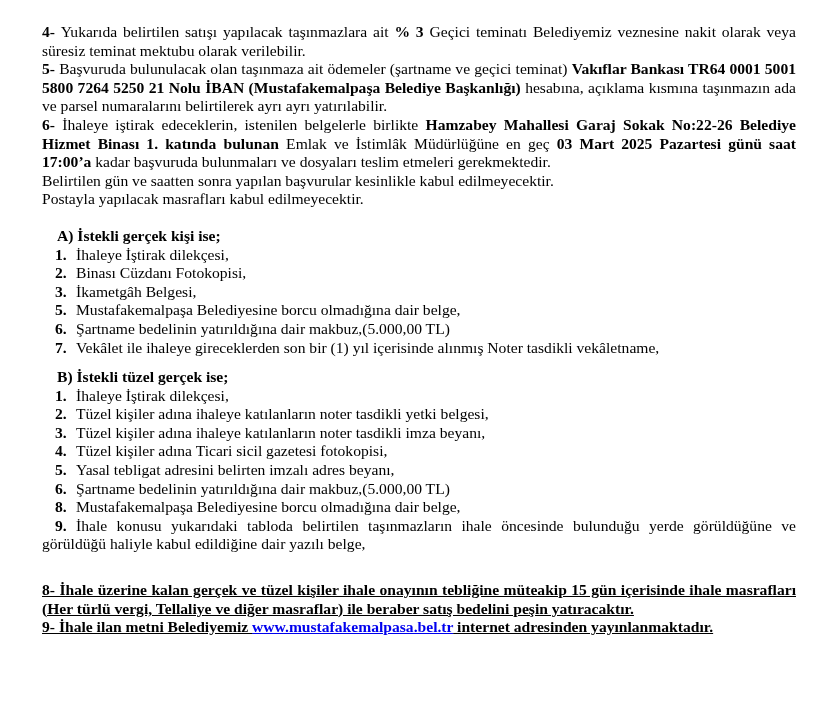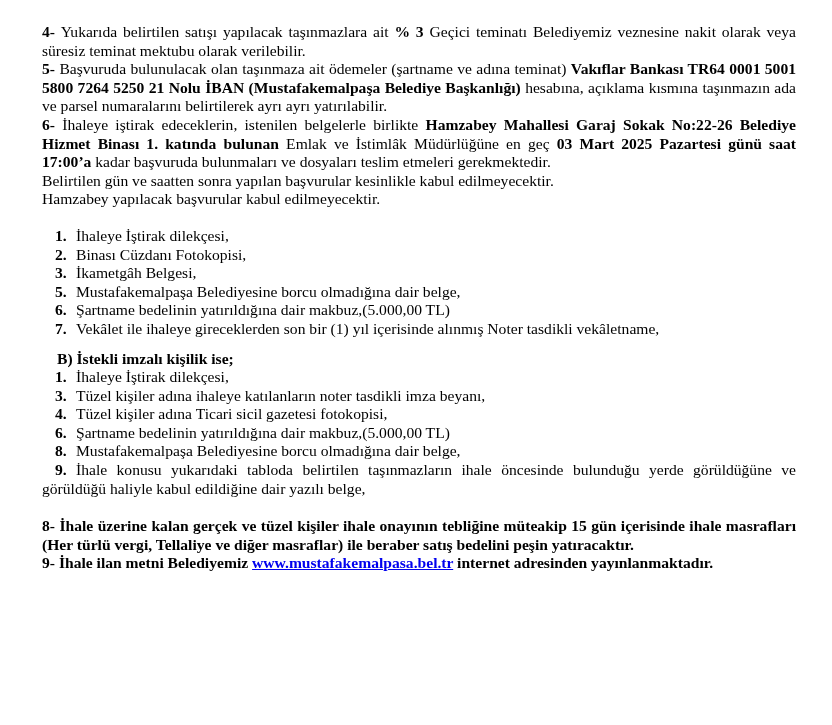--- a/index.html
+++ b/index.html
@@ -14,59 +14,62 @@
     font-size: 15.6px;
     line-height: 18.6px;
     padding: 23px 36px 0 42px;
     overflow: hidden;
   }
   .para { text-align: justify; }
   .b { font-weight: bold; }
   .heading { margin-left: 15px; font-weight: bold; }
   .section-a { margin-top: 18px; }
   .section-b { margin-top: 11px; }
-  .closing { margin-top: 19px; }
+  .closing { margin-top: 27px; text-decoration: underline; }
   .closing .para { font-weight: bold; }
   .li { text-align: justify; text-indent: 13px; }
   .li .num { display: inline-block; width: 21px; font-weight: bold; text-indent: 0; }
   a.doc-link {
     color: var(--link-color, #0000ee);
     text-decoration: underline;
     font-weight: bold;
     cursor: pointer;
   }
 </style>
 </head>
 <body>
 
 <div class="page">
 
   <p class="para"><span class="b">4- </span><span>Yukarıda belirtilen satışı yapılacak taşınmazlara ait </span><span class="b">% 3 </span><span>Geçici teminatı Belediyemiz veznesine nakit olarak veya süresiz teminat mektubu olarak verilebilir.</span></p>
-  <p class="para"><span class="b">5- </span><span>Başvuruda bulunulacak olan taşınmaza ait ödemeler (şartname ve adına teminat) </span><span class="b">Vakıflar Bankası TR64 0001 5001 5800 7264 5250 21 Nolu İBAN (Mustafakemalpaşa Belediye Başkanlığı) </span><span>hesabına, açıklama kısmına taşınmazın ada ve parsel numaralarını belirtilerek ayrı ayrı yatırılabilir.</span></p>
+  <p class="para"><span class="b">5- </span><span>Başvuruda bulunulacak olan taşınmaza ait ödemeler (şartname ve geçici teminat) </span><span class="b">Vakıflar Bankası TR64 0001 5001 5800 7264 5250 21 Nolu İBAN (Mustafakemalpaşa Belediye Başkanlığı) </span><span>hesabına, açıklama kısmına taşınmazın ada ve parsel numaralarını belirtilerek ayrı ayrı yatırılabilir.</span></p>
   <p class="para"><span class="b">6- </span><span>İhaleye iştirak edeceklerin, istenilen belgelerle birlikte </span><span class="b">Hamzabey Mahallesi Garaj Sokak No:22-26 Belediye Hizmet Binası 1. katında bulunan </span><span>Emlak ve İstimlâk Müdürlüğüne en geç </span><span class="b">03 Mart 2025 Pazartesi günü saat 17:00’a </span><span>kadar başvuruda bulunmaları ve dosyaları teslim etmeleri gerekmektedir.</span></p>
   <p class="para"><span>Belirtilen gün ve saatten sonra yapılan başvurular kesinlikle kabul edilmeyecektir.</span></p>
-  <p class="para"><span>Hamzabey yapılacak başvurular kabul edilmeyecektir.</span></p>
+  <p class="para"><span>Postayla yapılacak masrafları kabul edilmeyecektir.</span></p>
 
   <div class="section-a">
+    <p class="heading">A) İstekli gerçek kişi ise;</p>
     <div>
         <div class="li"><span class="num">1.</span><span>İhaleye İştirak dilekçesi,</span></div>
         <div class="li"><span class="num">2.</span><span>Binası Cüzdanı Fotokopisi,</span></div>
         <div class="li"><span class="num">3.</span><span>İkametgâh Belgesi,</span></div>
         <div class="li"><span class="num">5.</span><span>Mustafakemalpaşa Belediyesine borcu olmadığına dair belge,</span></div>
         <div class="li"><span class="num">6.</span><span>Şartname bedelinin yatırıldığına dair makbuz,(5.000,00 TL)</span></div>
         <div class="li"><span class="num">7.</span><span>Vekâlet ile ihaleye gireceklerden son bir (1) yıl içerisinde alınmış Noter tasdikli vekâletname,</span></div>
       </div>
   </div>
 
   <div class="section-b">
-    <p class="heading">B) İstekli imzalı kişilik ise;</p>
+    <p class="heading">B) İstekli tüzel gerçek ise;</p>
     <div>
         <div class="li"><span class="num">1.</span><span>İhaleye İştirak dilekçesi,</span></div>
+        <div class="li"><span class="num">2.</span><span>Tüzel kişiler adına ihaleye katılanların noter tasdikli yetki belgesi,</span></div>
         <div class="li"><span class="num">3.</span><span>Tüzel kişiler adına ihaleye katılanların noter tasdikli imza beyanı,</span></div>
         <div class="li"><span class="num">4.</span><span>Tüzel kişiler adına Ticari sicil gazetesi fotokopisi,</span></div>
+        <div class="li"><span class="num">5.</span><span>Yasal tebligat adresini belirten imzalı adres beyanı,</span></div>
         <div class="li"><span class="num">6.</span><span>Şartname bedelinin yatırıldığına dair makbuz,(5.000,00 TL)</span></div>
         <div class="li"><span class="num">8.</span><span>Mustafakemalpaşa Belediyesine borcu olmadığına dair belge,</span></div>
         <div class="li"><span class="num">9.</span><span>İhale konusu yukarıdaki tabloda belirtilen taşınmazların ihale öncesinde bulunduğu yerde görüldüğüne ve görüldüğü haliyle kabul edildiğine dair yazılı belge,</span></div>
       </div>
   </div>
 
   <div class="closing">
     <p class="para"><span class="b">8- İhale üzerine kalan gerçek ve tüzel kişiler ihale onayının tebliğine müteakip 15 gün içerisinde ihale masrafları (Her türlü vergi, Tellaliye ve diğer masraflar) ile beraber satış bedelini peşin yatıracaktır.</span></p>
     <p class="para"><span class="b">9- İhale ilan metni Belediyemiz </span><a href="#" class="doc-link b">www.mustafakemalpasa.bel.tr</a><span class="b"> internet adresinden yayınlanmaktadır.</span></p>
   </div>

